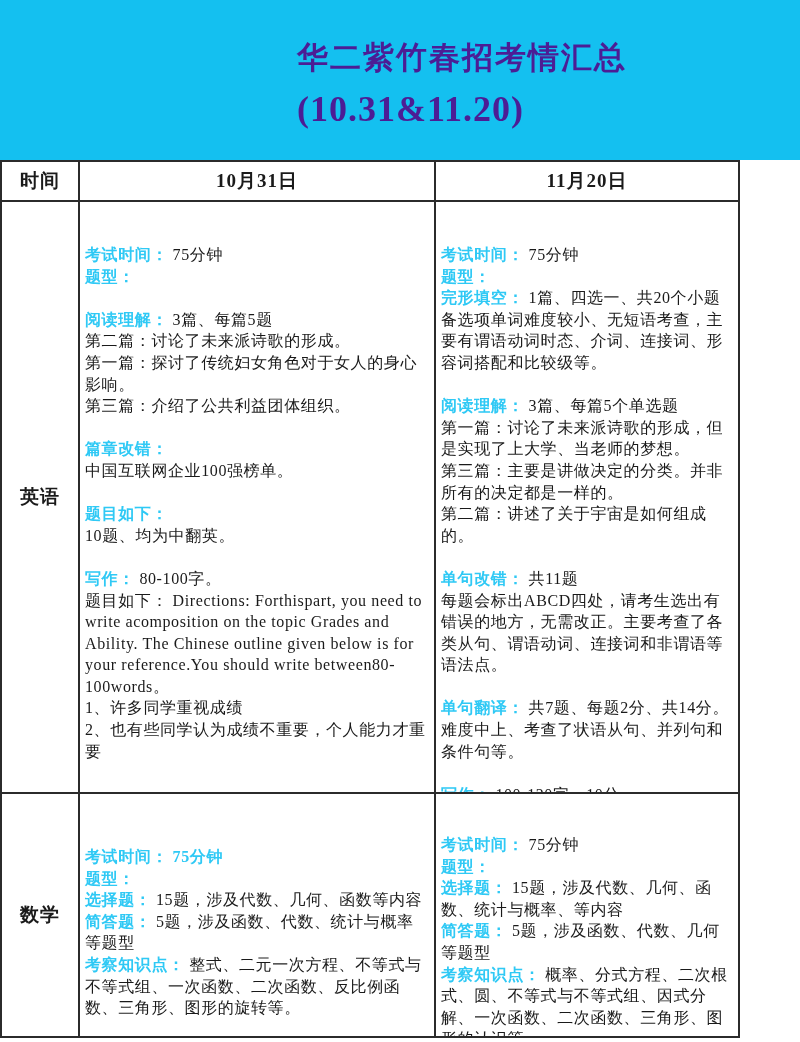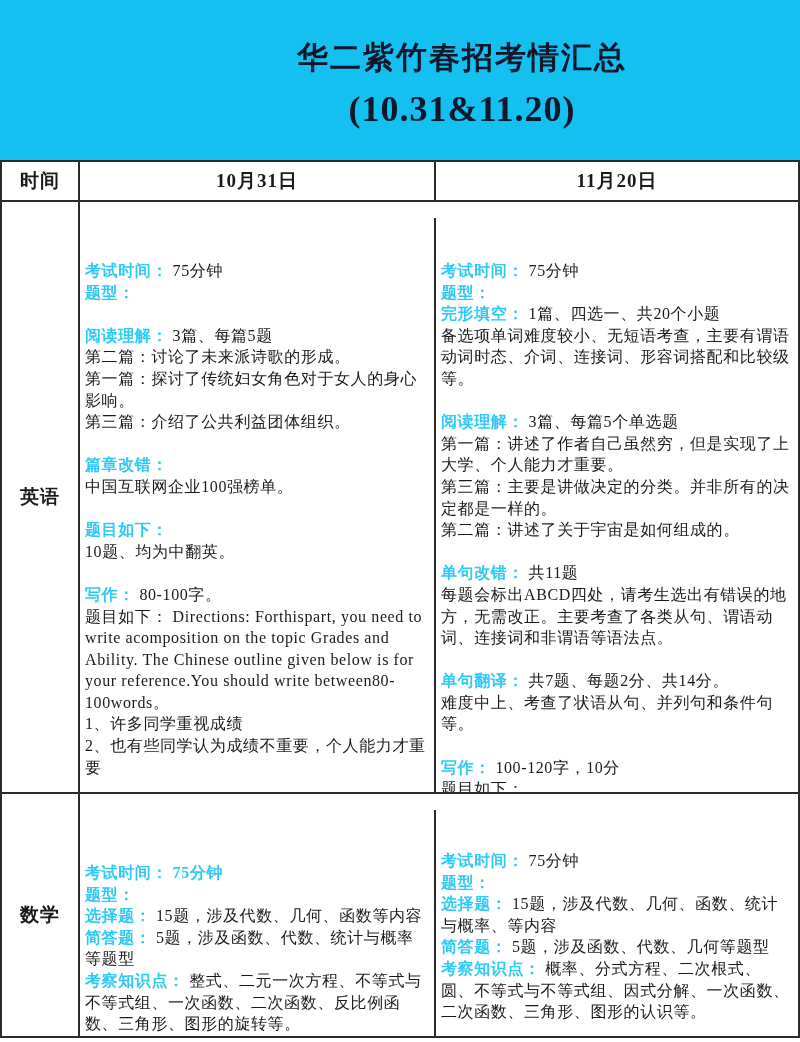--- a/index.html
+++ b/index.html
@@ -12,47 +12,47 @@
   body{
     width:800px;height:1042px;position:relative;overflow:hidden;
     background:#ffffff;color:var(--text);
     font-family:"Liberation Serif","DejaVu Serif",serif;
   }
   .banner{
     position:absolute;top:0;left:0;width:800px;height:160px;
     background:var(--banner-bg);
     display:flex;flex-direction:column;justify-content:center;align-items:center;
   }
-  .banner-inner{transform:translateX(62px);text-align:center;color:#0f172a;margin-top:8px;}
+  .banner-inner{transform:translateX(62px);text-align:left;color:#4c1d95;margin-top:8px;}
   .title{font-size:31px;font-weight:bold;letter-spacing:2px;line-height:1.3;}
   .subtitle{font-size:36px;font-weight:bold;margin-top:9px;letter-spacing:1px;}
 
   .exam-table{
-    position:absolute;top:160px;left:0;width:800px;height:878px;
+    position:absolute;top:160px;left:0;width:740px;height:878px;
     box-sizing:border-box;border:2px solid var(--border);
     display:grid;
     grid-template-columns:78px 356px 1fr;
     grid-template-rows:40px 592px 1fr;
     background:#ffffff;
   }
   .cell{
     box-sizing:border-box;
     border-right:2px solid var(--border);
     border-bottom:2px solid var(--border);
     overflow:hidden;
   }
   .last-col{border-right:none;}
   .last-row{border-bottom:none;}
   .hcell,.subject{
     display:flex;align-items:center;justify-content:center;
     font-weight:bold;font-size:19px;letter-spacing:1px;
   }
   .content{
     padding:42px 6px 17px 5px;
-    font-size:16px;line-height:21.6px;letter-spacing:0.6px;margin-top:16px;
+    font-size:16px;line-height:21.6px;letter-spacing:0.6px;
   }
   .content p{margin:0;}
   .content .blank{min-height:21.6px;}
   .lbl{color:var(--label);font-weight:bold;}
   .content-math-left{padding-top:52px;}
   .content-math-right{padding-top:40px;}
 </style>
 </head>
 <body>
 
@@ -90,21 +90,21 @@
       <p><span>1、许多同学重视成绩</span></p>
       <p><span>2、也有些同学认为成绩不重要，个人能力才重要</span></p>
     </div>
   <div class="cell content last-col">
       <p><span class="lbl">考试时间：</span><span> 75分钟</span></p>
       <p><span class="lbl">题型：</span></p>
       <p><span class="lbl">完形填空：</span><span> 1篇、四选一、共20个小题</span></p>
       <p><span>备选项单词难度较小、无短语考查，主要有谓语动词时态、介词、连接词、形容词搭配和比较级等。</span></p>
       <p class="blank">&nbsp;</p>
       <p><span class="lbl">阅读理解：</span><span> 3篇、每篇5个单选题</span></p>
-      <p><span>第一篇：讲述了作者自己虽然穷，但是实现了上大学、个人能力才重要。</span></p>
+      <p><span>第一篇：讨论了未来派诗歌的形成，但是实现了上大学、当老师的梦想。</span></p>
       <p><span>第三篇：主要是讲做决定的分类。并非所有的决定都是一样的。</span></p>
       <p><span>第二篇：讲述了关于宇宙是如何组成的。</span></p>
       <p class="blank">&nbsp;</p>
       <p><span class="lbl">单句改错：</span><span> 共11题</span></p>
       <p><span>每题会标出ABCD四处，请考生选出有错误的地方，无需改正。主要考查了各类从句、谓语动词、连接词和非谓语等语法点。</span></p>
       <p class="blank">&nbsp;</p>
       <p><span class="lbl">单句翻译：</span><span> 共7题、每题2分、共14分。</span></p>
       <p><span>难度中上、考查了状语从句、并列句和条件句等。</span></p>
       <p class="blank">&nbsp;</p>
       <p><span class="lbl">写作：</span><span> 100-120字，10分</span></p>

